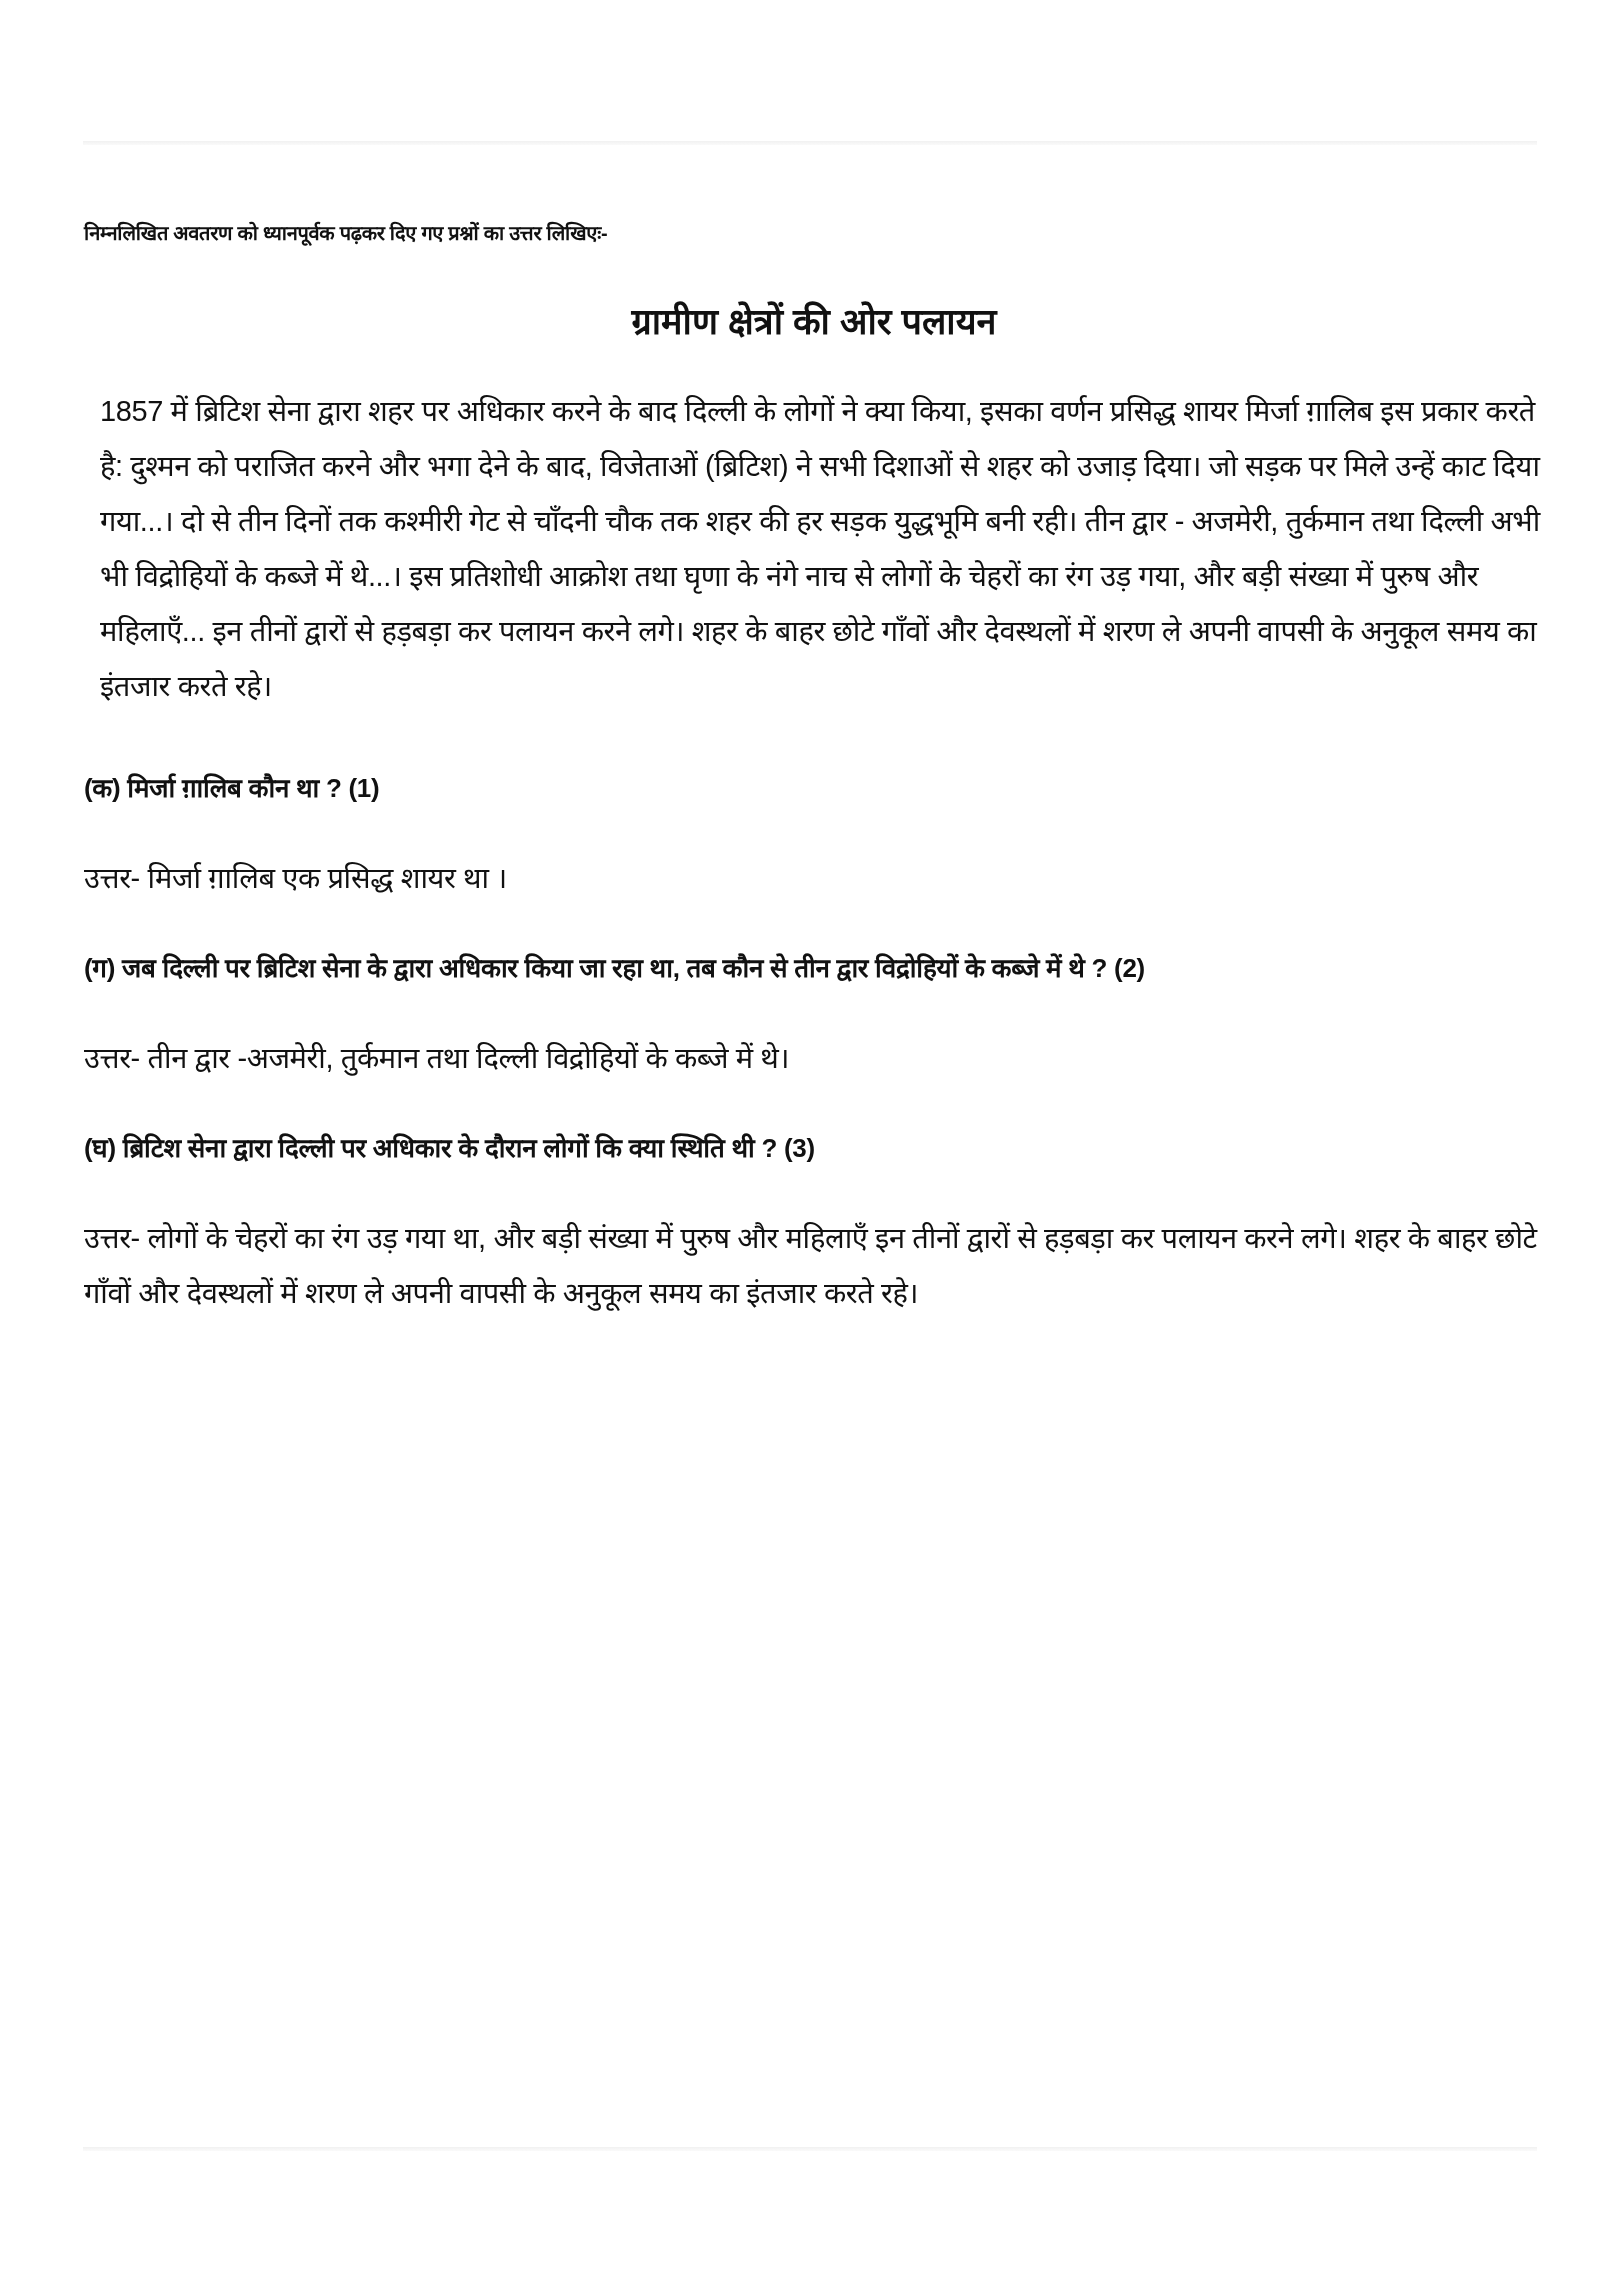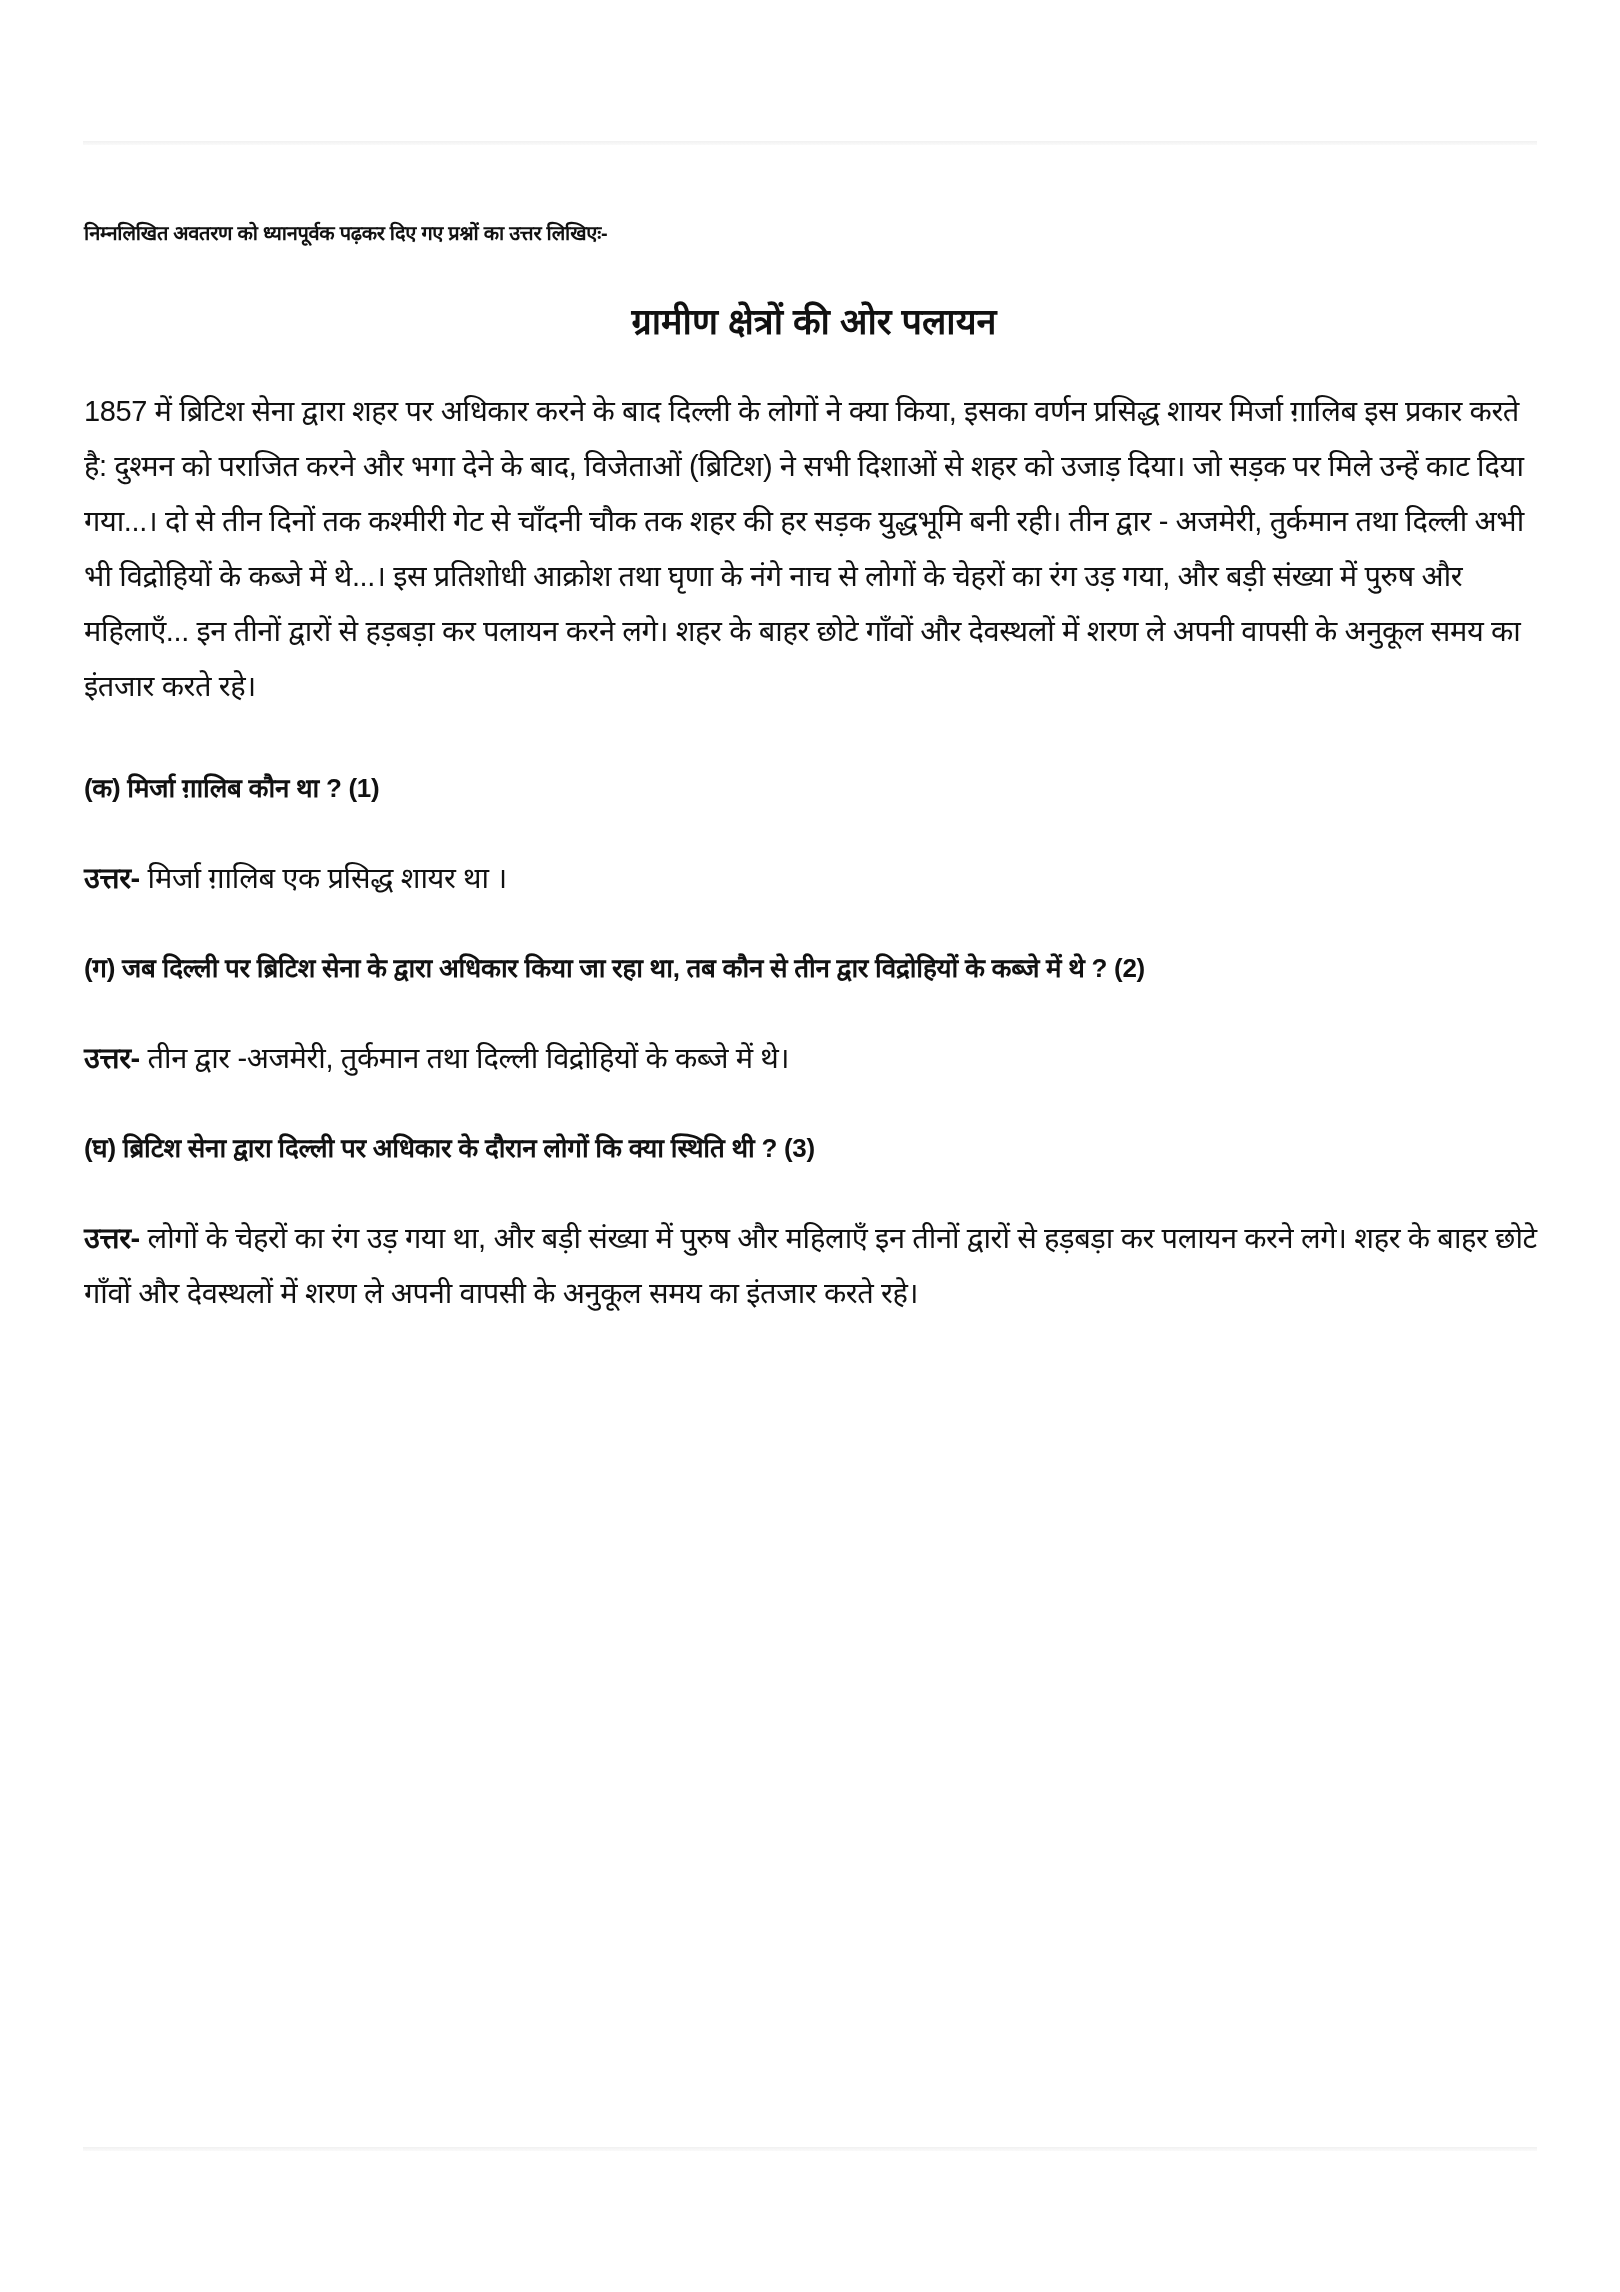--- a/index.html
+++ b/index.html
@@ -37,39 +37,39 @@
       font-size: 36px;
       font-weight: bold;
       text-align: center;
       line-height: 55px;
       margin: 33px 0 0 0;
       padding-left: 0;
     }
     .passage {
       font-size: 29px;
       line-height: 55px;
-      margin: 35px 0 0 0;
+      margin: 35px 0 0 16px;
       letter-spacing: -0.4px;
       text-align: left;
     }
     .qa { margin: 0; }
     .question {
       font-size: 26px;
       font-weight: bold;
       line-height: 55px;
       margin: 0;
       letter-spacing: -0.3px;
     }
     .answer {
       font-size: 29px;
       line-height: 55px;
       margin: 35px 0 35px 0;
       letter-spacing: -0.4px;
     }
-    .answer .label { font-weight: bold; }
+    .answer .label { font-weight: normal; }
     .q-block-first { margin-top: 47px; }
   </style>
 </head>
 <body>
 
 <div class="rule top"></div>
 
 <div class="content">
   <p class="instruction">निम्नलिखित अवतरण को ध्यानपूर्वक पढ़कर दिए गए प्रश्नों का उत्तर लिखिएः-</p>
 

